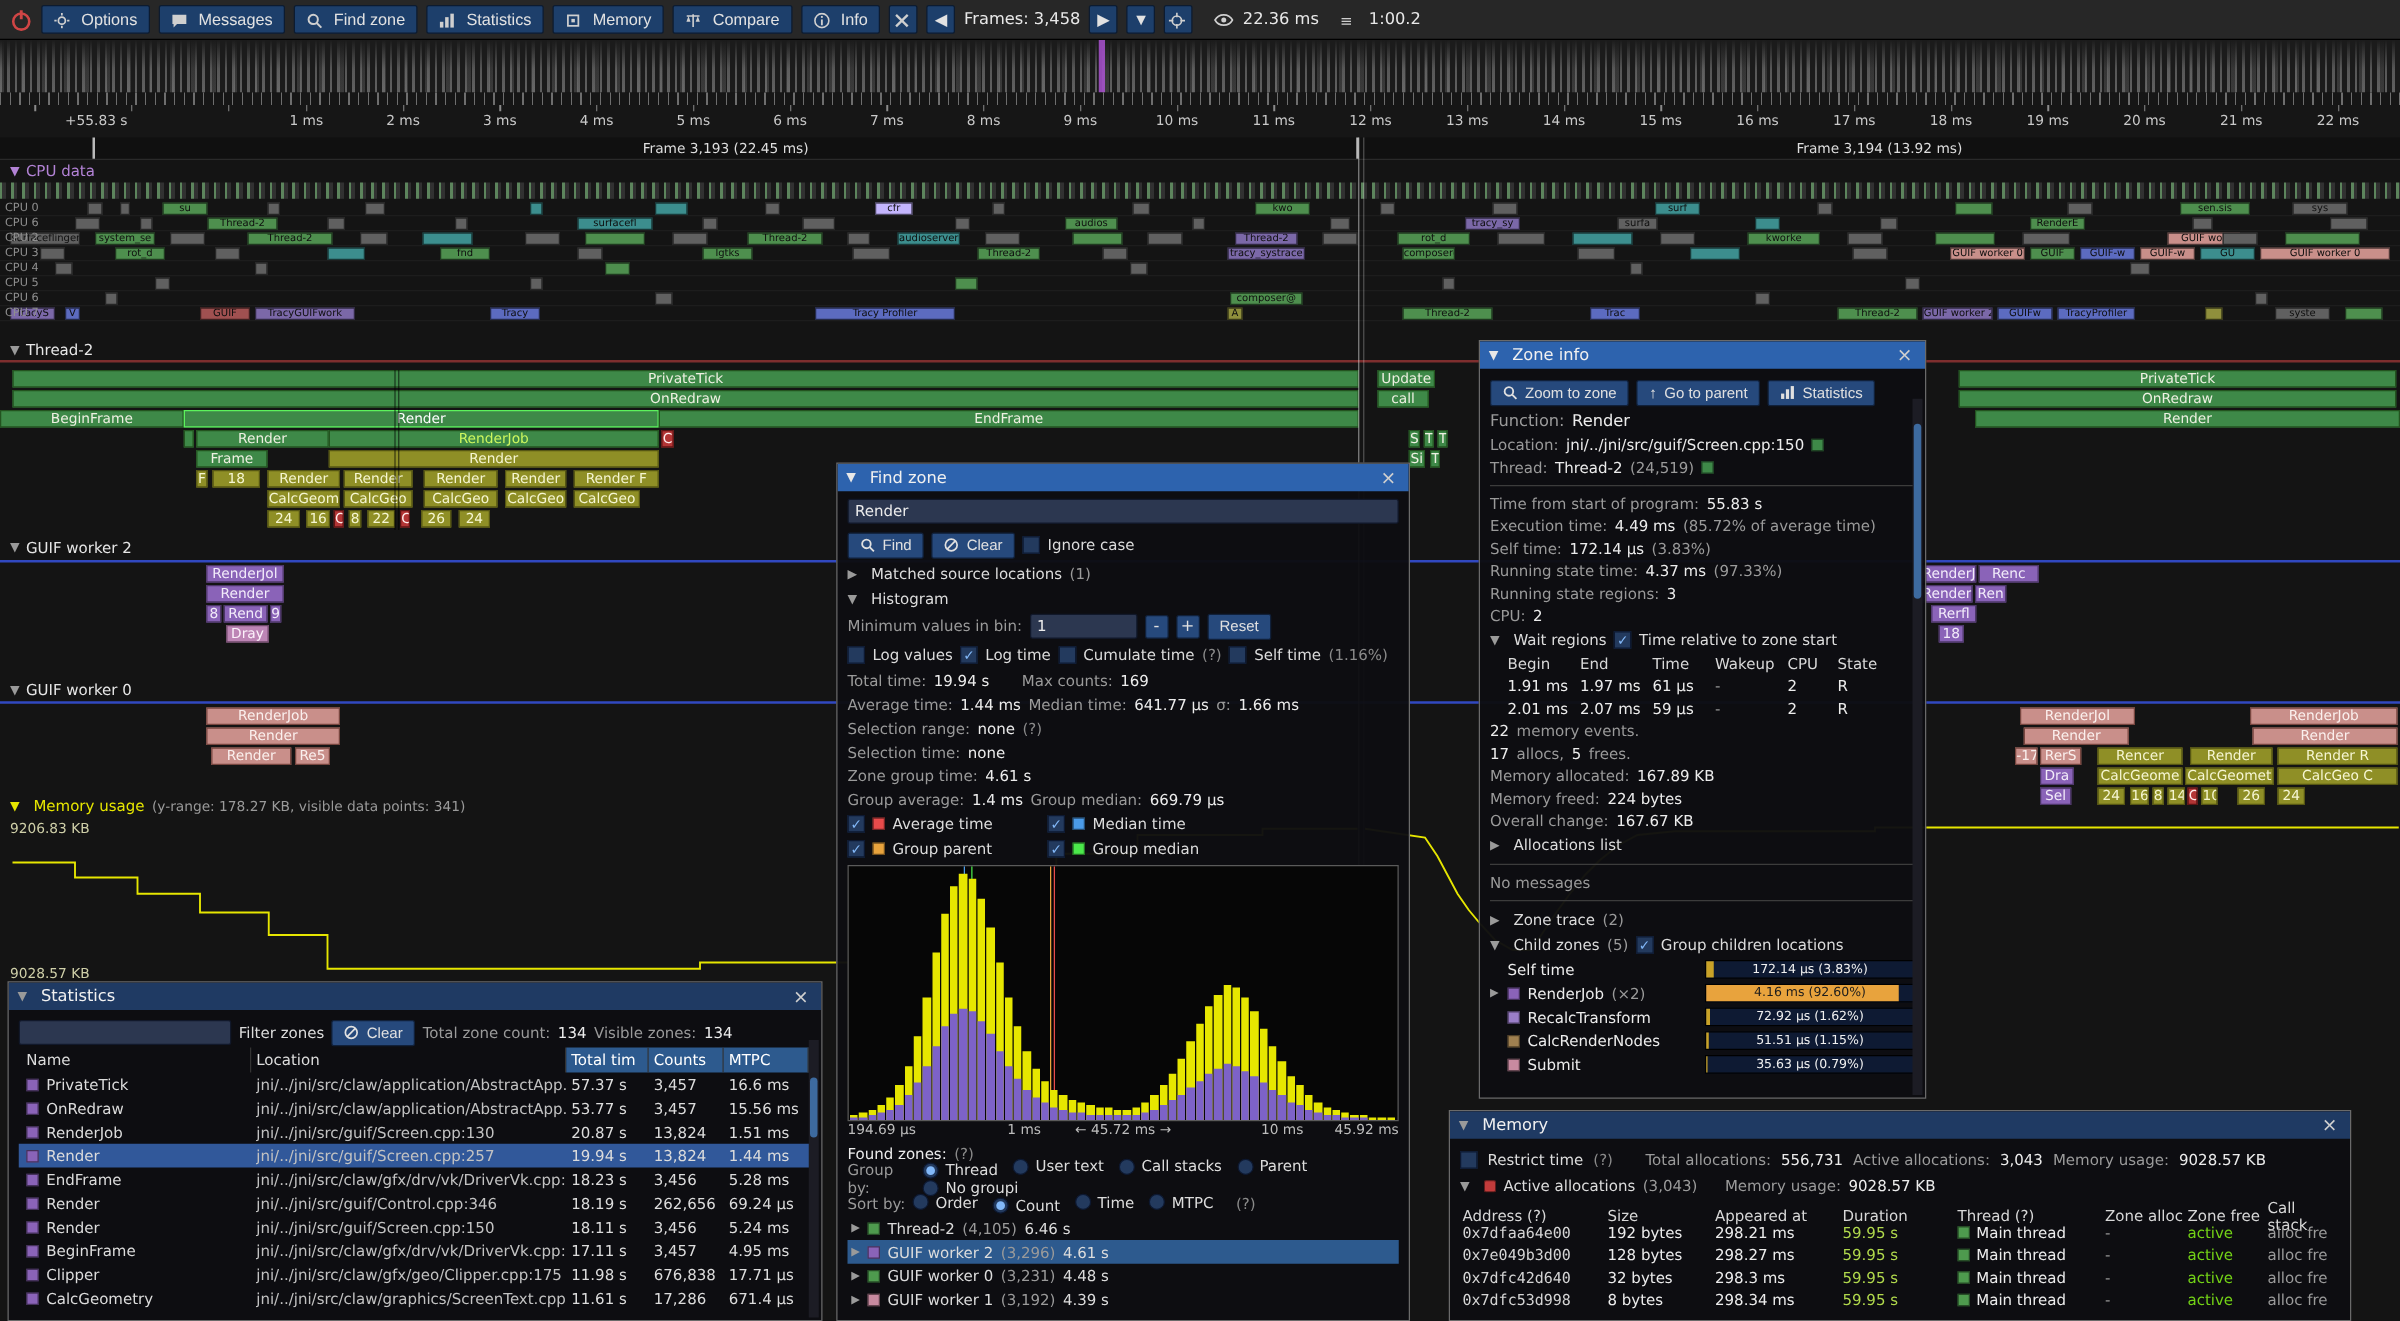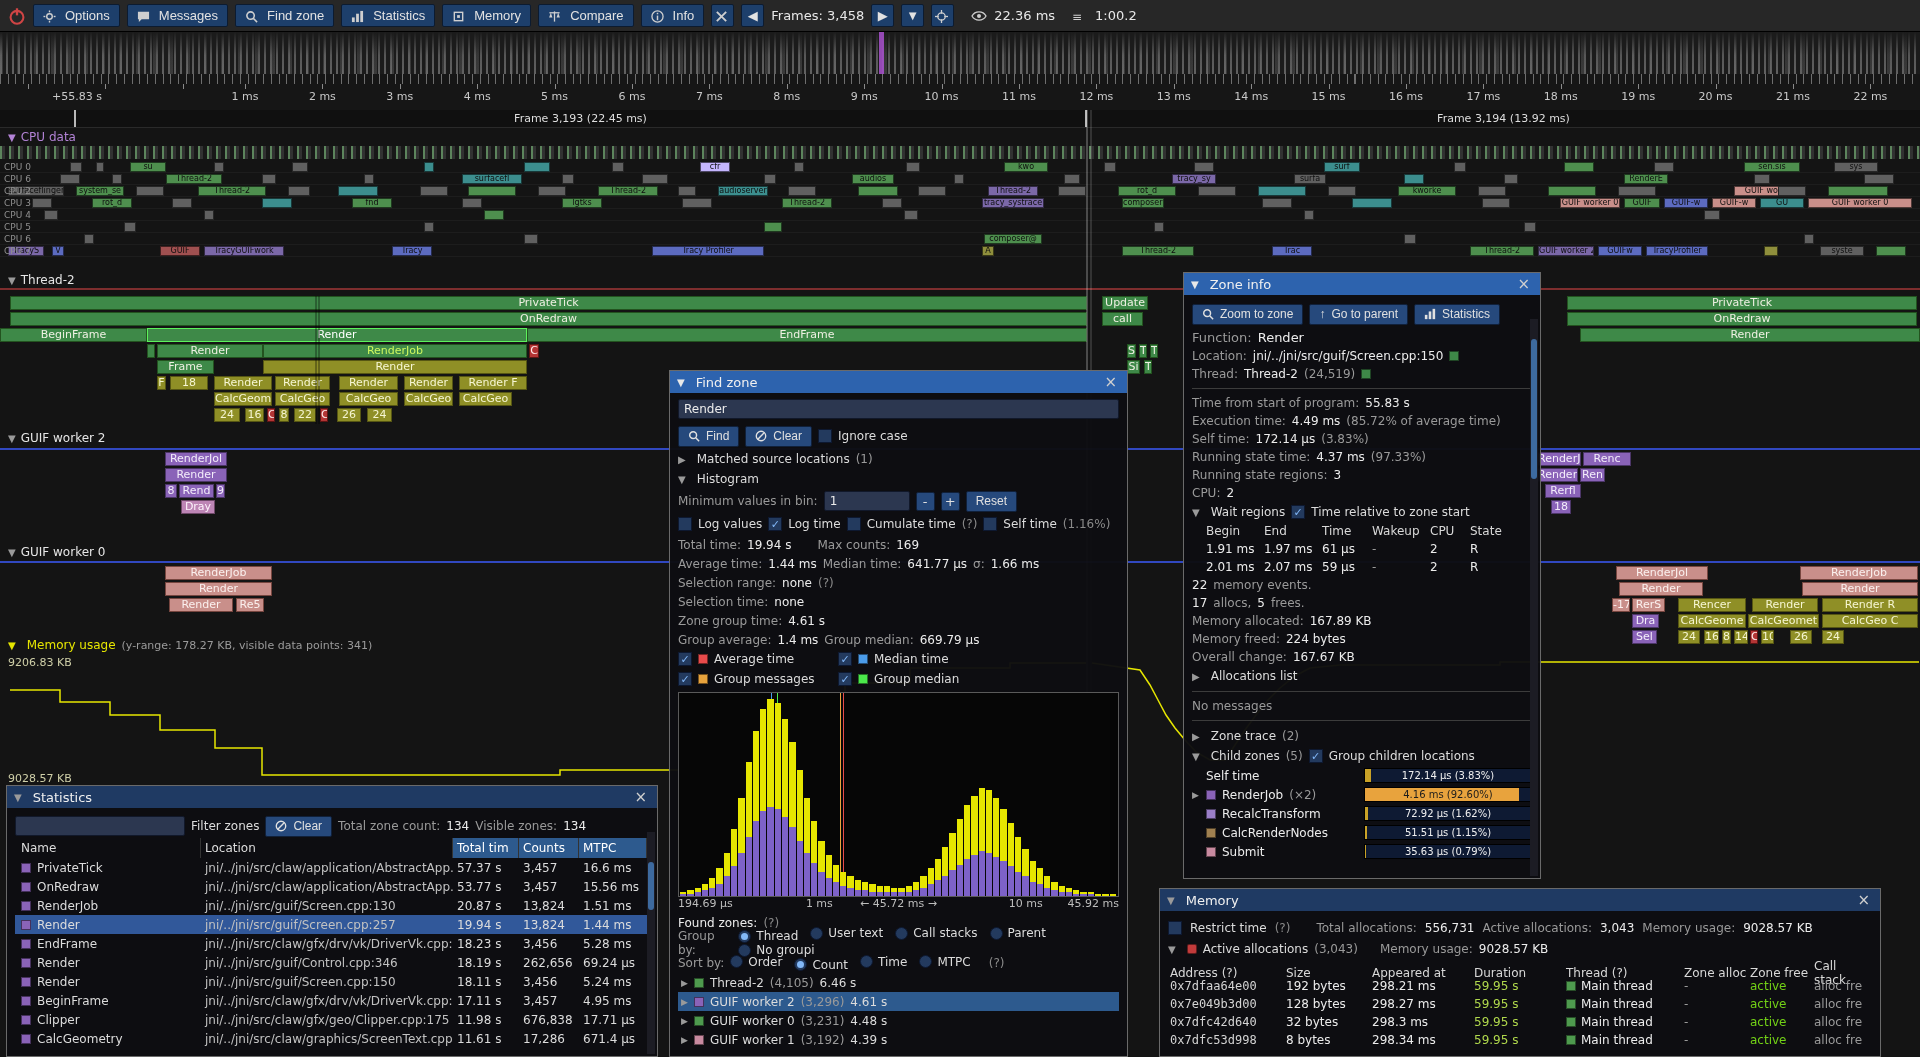--- a/index.html
+++ b/index.html
@@ -793,21 +793,21 @@
           <span class="chk">✓</span>
           <span class="csq" style="background: rgb(232, 75, 75);"></span>
           <span style="width: 118px;">Average time</span>
           <span class="chk">✓</span>
           <span class="csq" style="background: rgb(75, 155, 232);"></span>
           <span style="width: 118px;">Median time</span>
         </div>
         <div class="row" style="height: 20px;">
           <span class="chk">✓</span>
           <span class="csq" style="background: rgb(232, 163, 61);"></span>
-          <span style="width: 118px;">Group messages</span>
+          <span style="width: 118px;">Group parent</span>
           <span class="chk">✓</span>
           <span class="csq" style="background: rgb(75, 232, 75);"></span>
           <span style="width: 118px;">Group median</span>
         </div>
       </div>
     <div id="fz-hist">
       <div class="vline" style="left:21%;background:#4b9be8"></div>
       <div class="vline" style="left:22.3%;background:#4be84b"></div>
       <div class="vline" style="left:36.6%;background:#e8a33d"></div>
       <div class="vline" style="left:37.4%;background:#e84b4b"></div>

